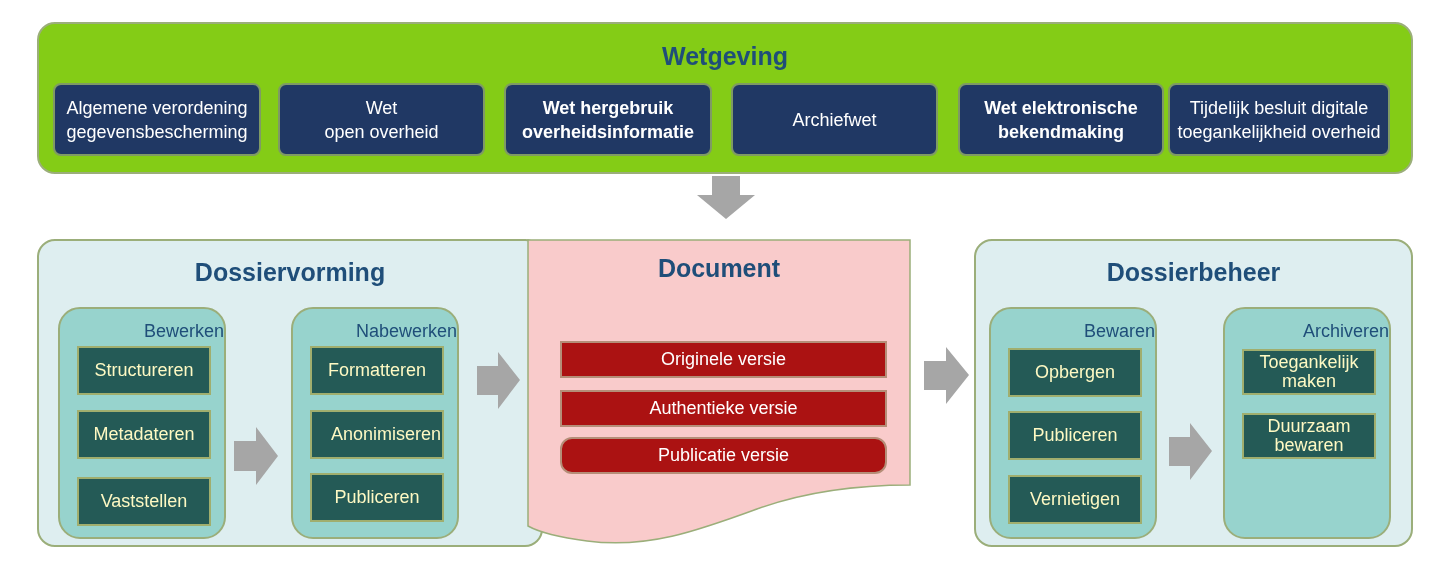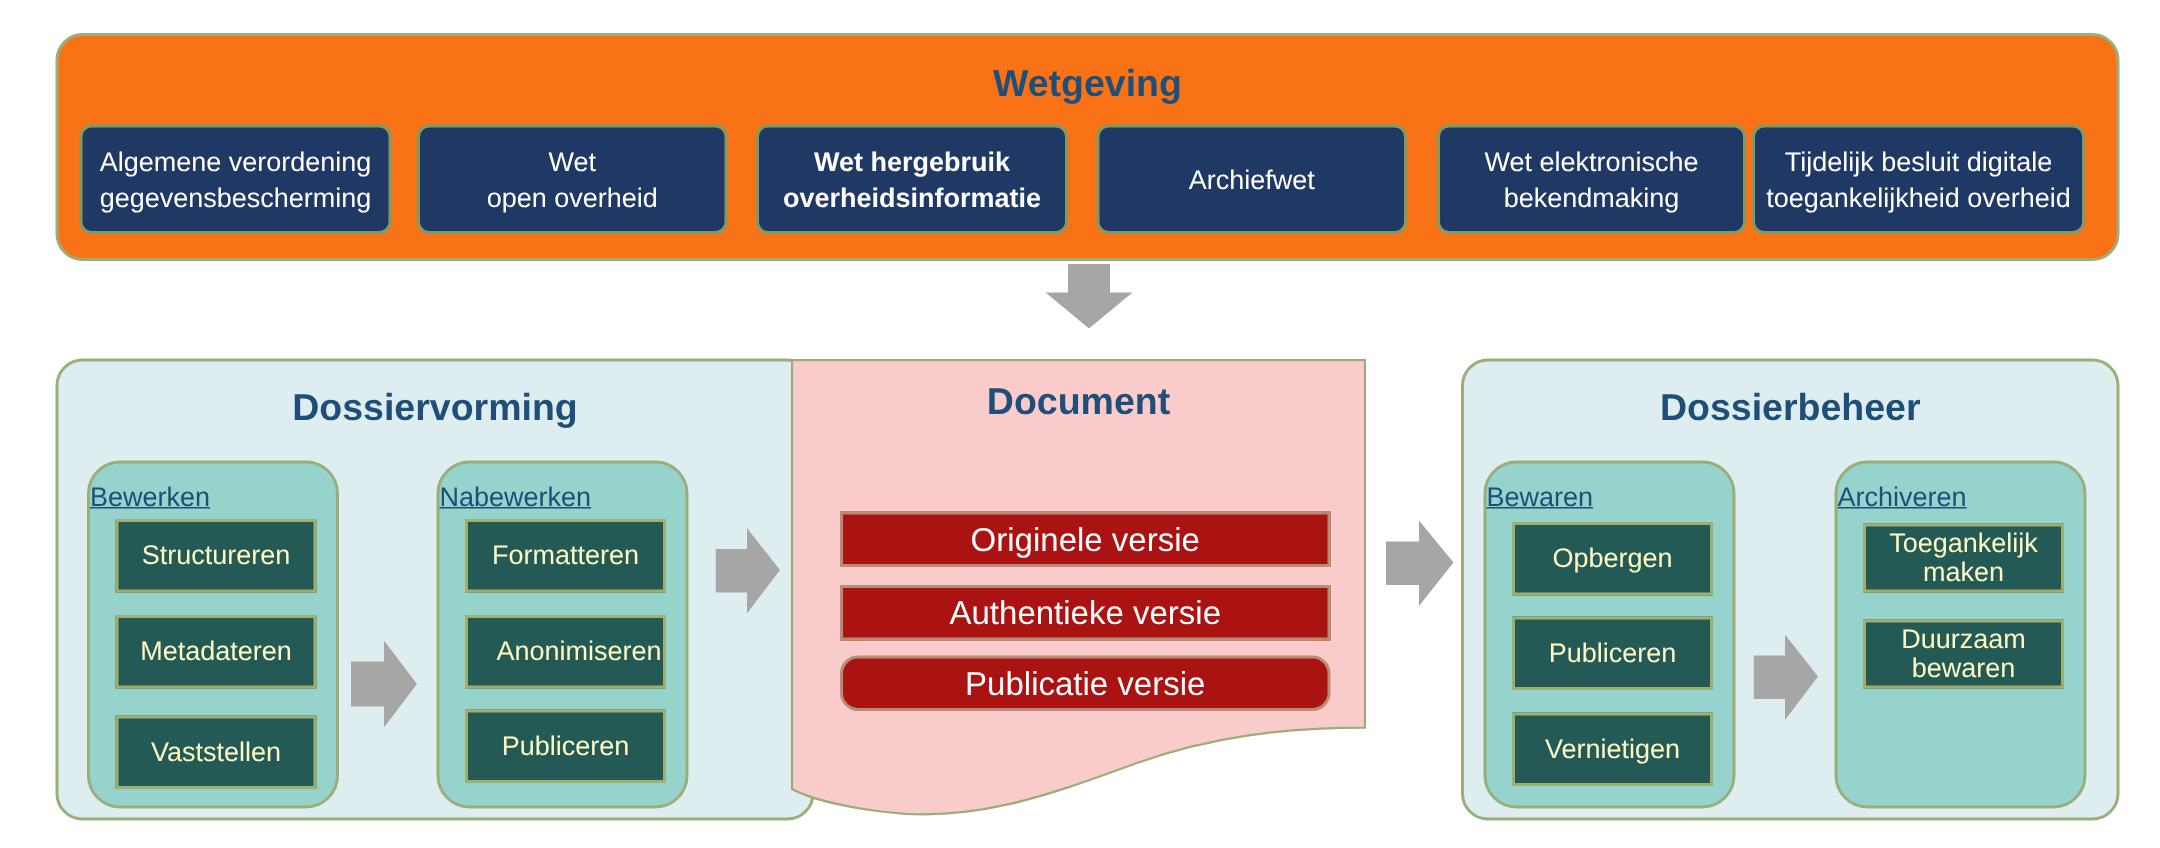--- a/index.html
+++ b/index.html
@@ -3,65 +3,65 @@
 <meta charset="utf-8">
 <style>
   * { box-sizing: border-box; margin: 0; padding: 0; }
   html, body { width: 1440px; height: 565px; background: #ffffff; overflow: hidden; }
   body { position: relative; font-family: "Liberation Sans", sans-serif; }
 
   .panel { position: absolute; border: 2px solid #9bae7a; border-radius: 18px; }
   .title { position: absolute; left: 0; right: 0; text-align: center; color: #1f4e79; font-weight: bold; font-family: "Liberation Sans", sans-serif; }
 
   
-  #wetgeving { left: 37px; top: 22px; width: 1376px; height: 152px; background: #f97316; }
+  #wetgeving { left: 37px; top: 22px; width: 1376px; height: 152px; background: #84cc16; }
   #wetgeving .title { top: 18px; font-size: 25px; }
   .law { position: absolute; top: 59px; height: 73px; background: #203864; border: 2px solid #7f9a65; border-radius: 8px;
          color: #ffffff; font-size: 18px; line-height: 24px; display: flex; align-items: center; justify-content: center; text-align: center; padding: 0 4px; }
 
   
   .arrow { position: absolute; }
   .arrow svg { display: block; }
 
   
   .section { background: #deeef0; top: 239px; height: 308px; }
   #dossiervorming { left: 37px; width: 506px; }
   #dossierbeheer { left: 974px; width: 439px; }
   .section .title { top: 17px; font-size: 25px; }
 
   .group { position: absolute; top: 66px; height: 232px; width: 168px; background: #97d3cd; border: 2px solid #9bae7a; border-radius: 22px; }
-  .group .glabel { position: absolute; top: 12px; left: 0; right: 0; text-align: left; color: #1f4e79; font-size: 18px; text-decoration: underline; }
+  .group .glabel { position: absolute; top: 12px; left: 0; right: 0; text-align: right; color: #1f4e79; font-size: 18px; }
   .task { position: absolute; left: 17px; width: 134px; height: 49px; background: #245a56; border: 2px solid #a0ae6e;
           color: #fef9c3; font-size: 18px; display: flex; align-items: center; justify-content: center; text-align: center; line-height: 19px; }
 
   
   #document { position: absolute; left: 527px; top: 239px; width: 384px; height: 305px; }
   #document svg { position: absolute; left: 0; top: 0; }
   #document .title { top: 15px; font-size: 25px; }
   .version { position: absolute; left: 33px; width: 327px; height: 37px; background: #ab1212; border: 2px solid #b58e78;
-             color: #ffffff; font-size: 22px; display: flex; align-items: center; justify-content: center; }
+             color: #ffffff; font-size: 18px; display: flex; align-items: center; justify-content: center; }
 </style>
 </head>
 <body>
 
 <div id="wetgeving" class="panel">
   <div class="title">Wetgeving</div>
   <div class="law" style="left:14px;width:208px;">
     <div><span>Algemene verordening</span><br><span>gegevensbescherming</span></div>
   </div>
   <div class="law" style="left:239px;width:207px;">
     <div><span>Wet</span><br><span>open overheid</span></div>
   </div>
   <div class="law" style="left:465px;width:208px;font-weight:bold;">
     <div><span>Wet hergebruik</span><br><span>overheidsinformatie</span></div>
   </div>
   <div class="law" style="left:692px;width:207px;">
     <div><span>Archiefwet</span></div>
   </div>
-  <div class="law" style="left:919px;width:206px;">
+  <div class="law" style="left:919px;width:206px;font-weight:bold;">
     <div><span>Wet elektronische</span><br><span>bekendmaking</span></div>
   </div>
   <div class="law" style="left:1129px;width:222px;">
     <div><span>Tijdelijk besluit digitale</span><br><span>toegankelijkheid overheid</span></div>
   </div>
 </div>
 
 <div class="arrow" style="left:697px;top:176px;">
   <svg width="58" height="43" viewBox="0 0 58 43">
       <polygon points="15,0 43,0 43,19 58,19 29,43 0,19 15,19" fill="#a6a6a6"></polygon>

